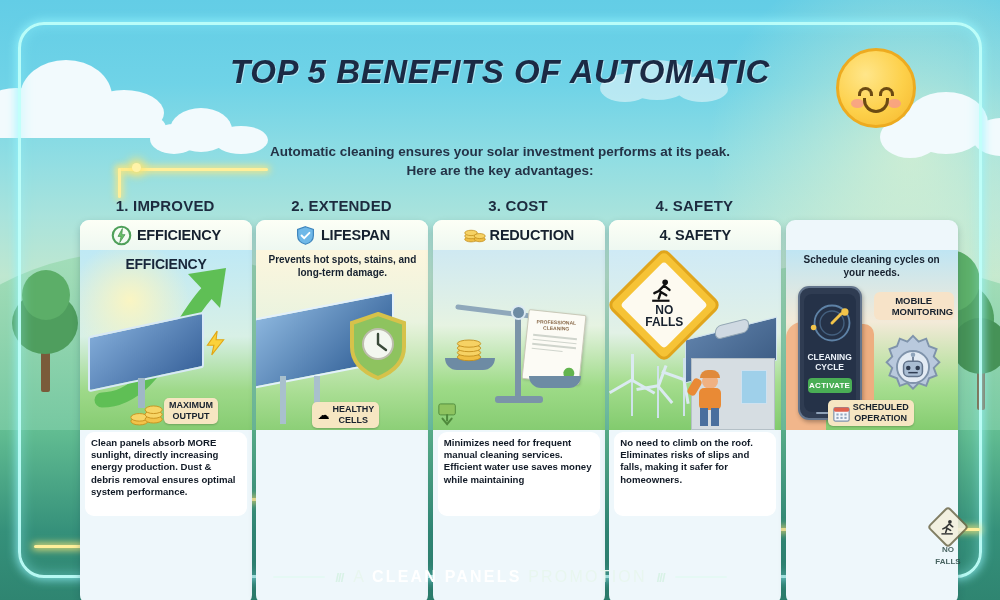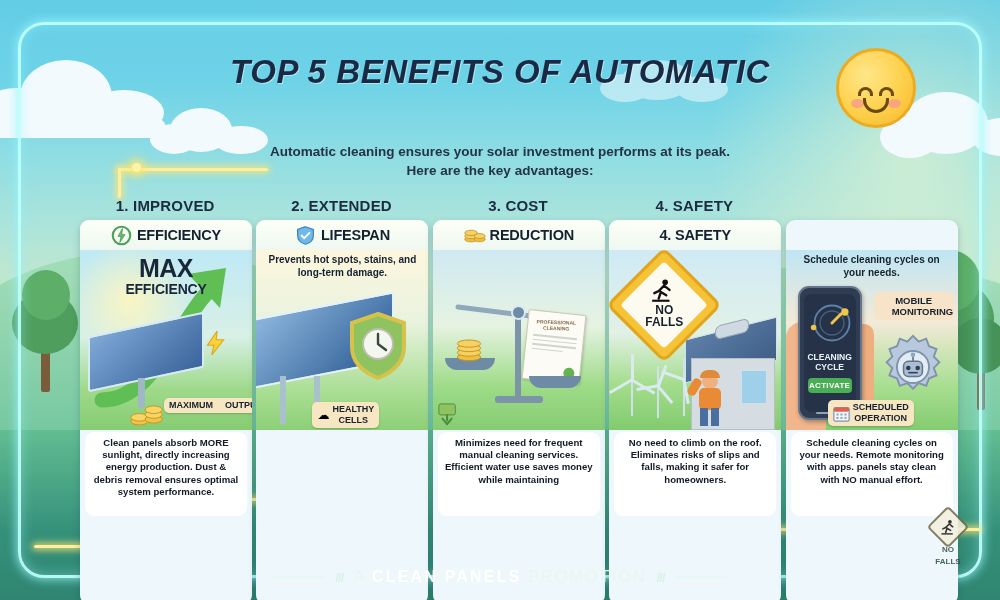--- a/index.html
+++ b/index.html
@@ -98,21 +98,21 @@
   .bigcap .b2 { display: block; font-size: 14px; font-weight: bold; color: #18263a;
     letter-spacing: -.2px; line-height: 17px; }
   .badge { position: absolute; border-radius: 5px; display: flex; align-items: center;
     gap: 3px; padding: 2px 5px; z-index: 8;
     background: #f6e6c2; box-shadow: 0 1px 2px rgba(0,0,0,.2); }
   .badge .bt { font-size: 9px; font-weight: bold; color: #17212e; line-height: 11px;
     text-align: center; }
 
   .body { position: absolute; left: 5px; right: 5px; top: 212px; height: 84px;
     background: #fff; border-radius: 9px; padding: 5px 6px;
-    font-size: 9.6px; line-height: 12.2px; color: #111a26; font-weight: bold; text-align: center; }
+    font-size: 9.6px; line-height: 12.2px; color: #111a26; font-weight: bold; }
 
   
   #footer { position: absolute; left: 0; right: 0; bottom: 6px; height: 34px;
     display: flex; align-items: center; justify-content: center; gap: 10px; }
   #footer .ft { font-size: 16px; letter-spacing: 2.2px; color: #e8f6ef; font-weight: normal; }
   #footer .ft b { color: #ffffff; }
   .slashes { color: #d8f2e6; font-size: 13px; font-weight: bold; letter-spacing: -1px; }
   .dash { width: 52px; height: 2px; background: rgba(225,250,240,.65); border-radius: 2px; }
 
   
@@ -238,21 +238,20 @@
               <circle cx="12" cy="12" r="10" fill="none" stroke="#4fa05a" stroke-width="2.4"></circle>
               <path d="M13 4 L8 13 h3.5 L10 20 l6-9 h-3.6z" fill="#6cc269" stroke="#3f8b4c" stroke-width=".8"></path>
             </svg>
           </span>
           <span class="ht">EFFICIENCY</span>
         </div>
         <div class="art">
           <div style="position:absolute;left:-10px;top:-10px;width:120px;height:120px;border-radius:50%;
                       background:radial-gradient(circle,rgba(255,246,190,.9),rgba(255,246,190,0) 70%);"></div>
           <div class="bigcap">
-            <span class="b1">MAX</span>
             <span class="b2">EFFICIENCY</span>
           </div>
 
           <svg viewBox="0 0 172 180" width="172" height="180" style="position:absolute;left:0;top:0;">
             <path d="M22 150 C55 150 78 118 96 88 C108 68 118 52 128 42" fill="none" stroke="#5fbf55" stroke-width="15" stroke-linecap="round"></path>
             <path d="M108 24 L146 18 L140 58 Z" fill="#5fbf55"></path>
           </svg>
 
           <div style="position:absolute;left:8px;top:74px;width:116px;height:56px;
                       transform:skewY(-12deg);background:linear-gradient(145deg,#7fa9d6,#3a649c);
@@ -263,21 +262,21 @@
             <path d="M14 1 L5 14 h6 l-2 9 L20 9 h-7z" fill="#fbd23b" stroke="#e0a615" stroke-width="1"></path>
           </svg>
 
           <svg viewBox="0 0 40 26" width="38" height="25" style="position:absolute;left:48px;top:152px;">
             <ellipse cx="12" cy="20" rx="9" ry="4" fill="#f2c34a" stroke="#c99320"></ellipse>
             <ellipse cx="12" cy="16" rx="9" ry="4" fill="#f7d566" stroke="#c99320"></ellipse>
             <ellipse cx="27" cy="18" rx="9" ry="4" fill="#f2c34a" stroke="#c99320"></ellipse>
             <ellipse cx="27" cy="13" rx="9" ry="4" fill="#f7d566" stroke="#c99320"></ellipse>
             <ellipse cx="27" cy="8" rx="9" ry="4" fill="#f7d566" stroke="#c99320"></ellipse>
           </svg>
-          <div class="badge" style="left:84px;top:148px;flex-direction:row;gap:12px;">
+          <div class="badge" style="left:84px;top:148px;flex-direction:column;gap:0;">
             <span class="bt">MAXIMUM</span>
             <span class="bt">OUTPUT</span>
           </div>
         </div>
         <div class="body">Clean panels absorb MORE sunlight, directly increasing energy production. Dust &amp; debris removal ensures optimal system performance.</div>
       </div>
     </div>
 
     <div class="col">
       <div class="col-title">2. EXTENDED</div>
@@ -508,21 +507,20 @@
                 <rect x="8.7" y="14" width="2.6" height="2.4"></rect>
                   <rect x="13.4" y="14" width="2.6" height="2.4"></rect>
               </g>
             </svg>
             <span style="display:flex;flex-direction:column;">
               <span class="bt">SCHEDULED</span>
               <span class="bt">OPERATION</span>
             </span>
           </div>
         </div>
-        <div class="body">Schedule cleaning cycles on your needs. Remote monitoring with apps. panels stay clean with NO manual effort.</div>
       </div>
     </div>
 
   </div>
 
   <div id="footer">
     <span class="dash"></span>
     <span class="slashes">///</span>
     <span class="ft"><span>A </span><b>CLEAN PANELS</b><span> PROMOTION</span></span>
     <span class="slashes">///</span>

